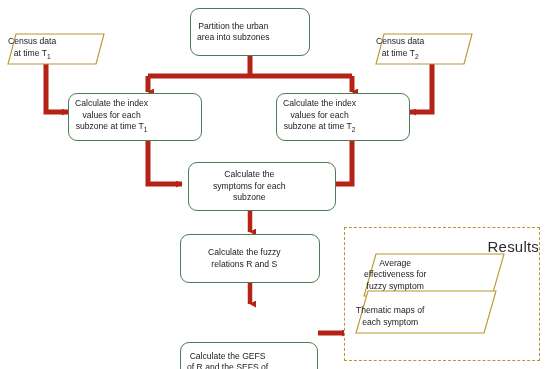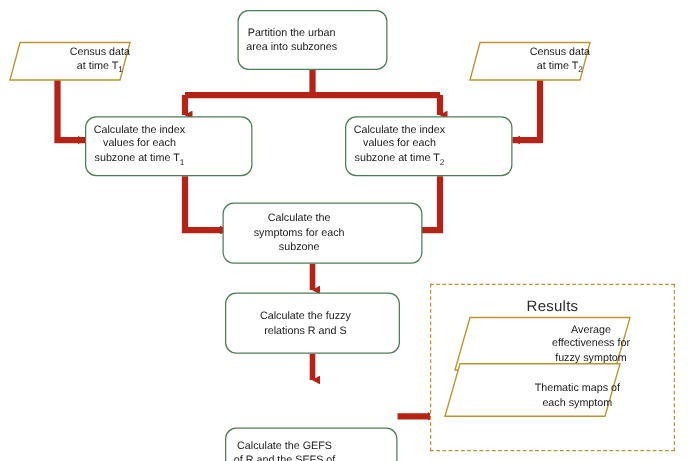--- a/index.html
+++ b/index.html
@@ -51,35 +51,35 @@
     overflow: visible;
   }
   .para-label {
     position: absolute;
     left: 0;
     top: 0;
     width: 100%;
     height: 100%;
     display: flex;
     align-items: center;
-    justify-content: flex-end;
+    justify-content: flex-start;
   }
   
   .results-panel {
     position: absolute;
     box-sizing: border-box;
     border: 1.2px dashed #b9962f;
     background: #ffffff;
     z-index: 4;
   }
   .results-title {
     position: absolute;
     width: 100%;
-    text-align: center;
-    font-size: 12px;
+    text-align: right;
+    font-size: 15px;
     color: #2b2b2b;
     letter-spacing: .2px;
   }
   
   .conn {
     position: absolute;
     left: 0;
     top: 0;
     width: 550px;
     height: 369px;
@@ -176,21 +176,21 @@
 values for each
 subzone at time T</span><span class="sub">1</span></div>
   </div>
 
   <div class="proc" style="left:276px; top:93px; width:134px; height:48px;">
     <div class="node-text"><span>Calculate the index
 values for each
 subzone at time T</span><span class="sub">2</span></div>
   </div>
 
-  <div class="proc" style="left:178px; top:162px; width:160px; height:49px;padding-left:24px;">
+  <div class="proc" style="left:188px; top:162px; width:148px; height:49px;padding-left:24px;">
     <div class="node-text">Calculate the
 symptoms for each
 subzone</div>
   </div>
 
   <div class="proc" style="left:180px; top:234px; width:140px; height:49px;padding-left:27px;">
     <div class="node-text">Calculate the fuzzy
 relations R and S</div>
   </div>
 

